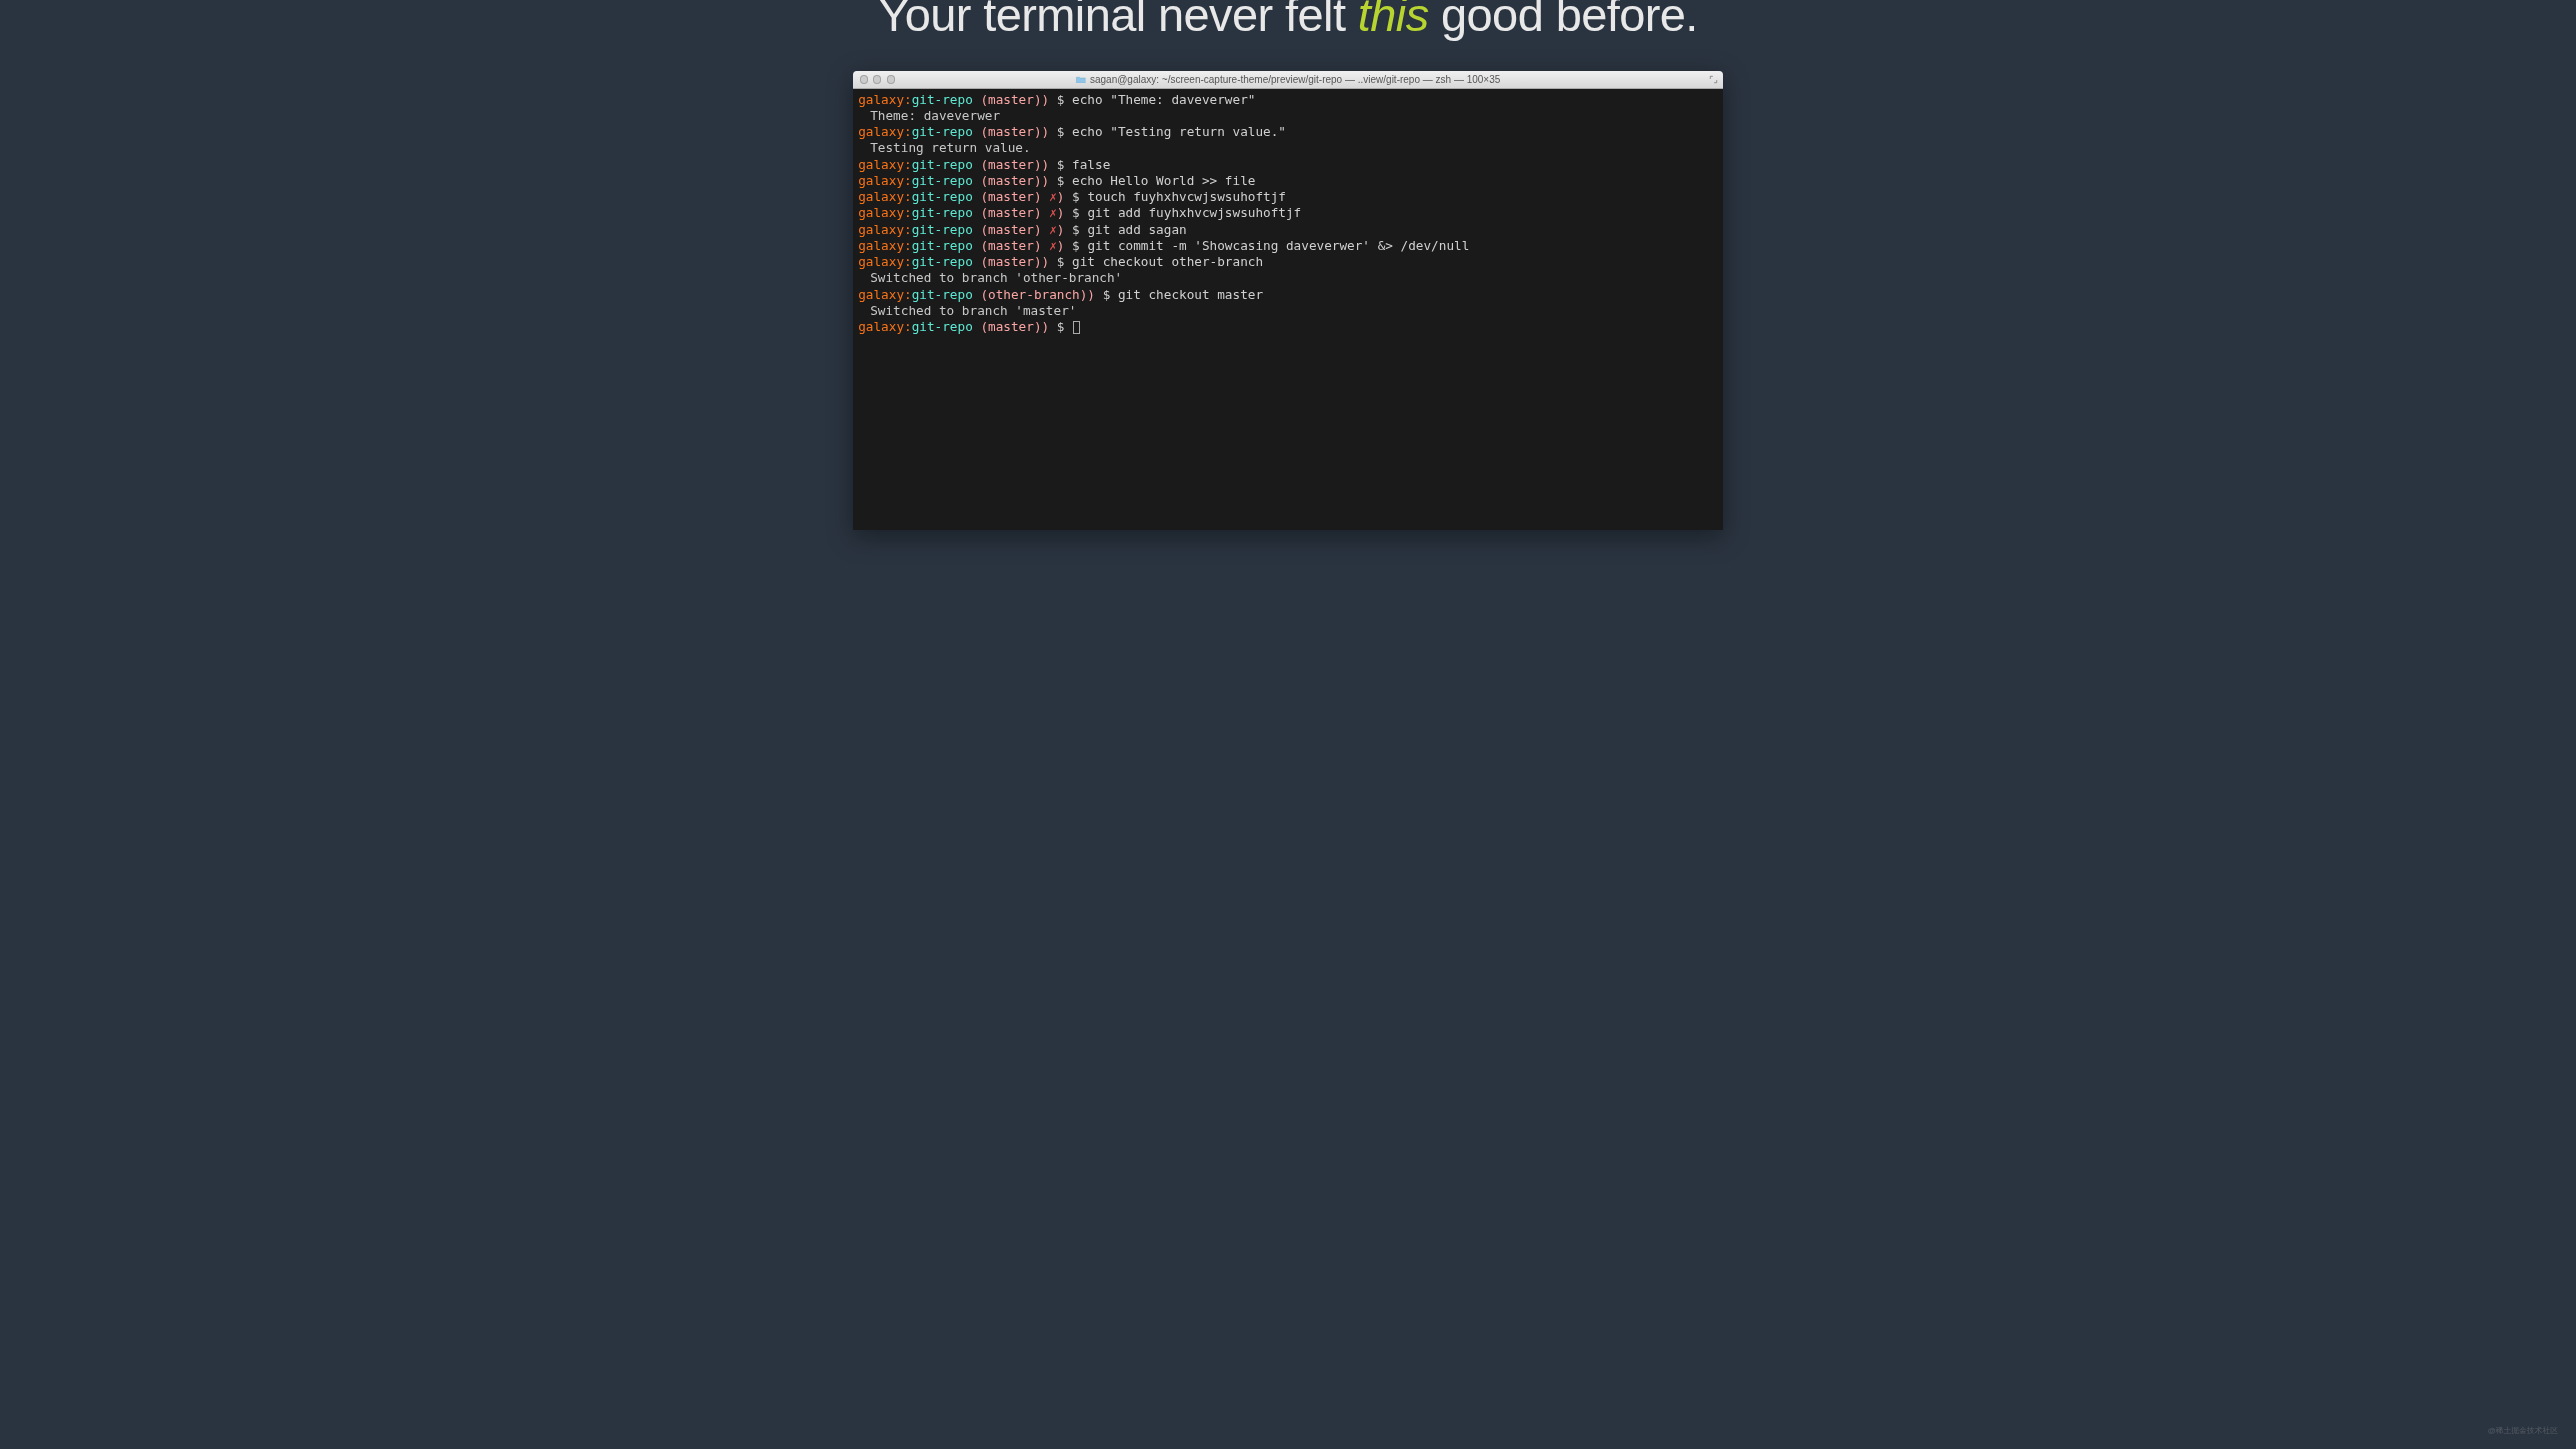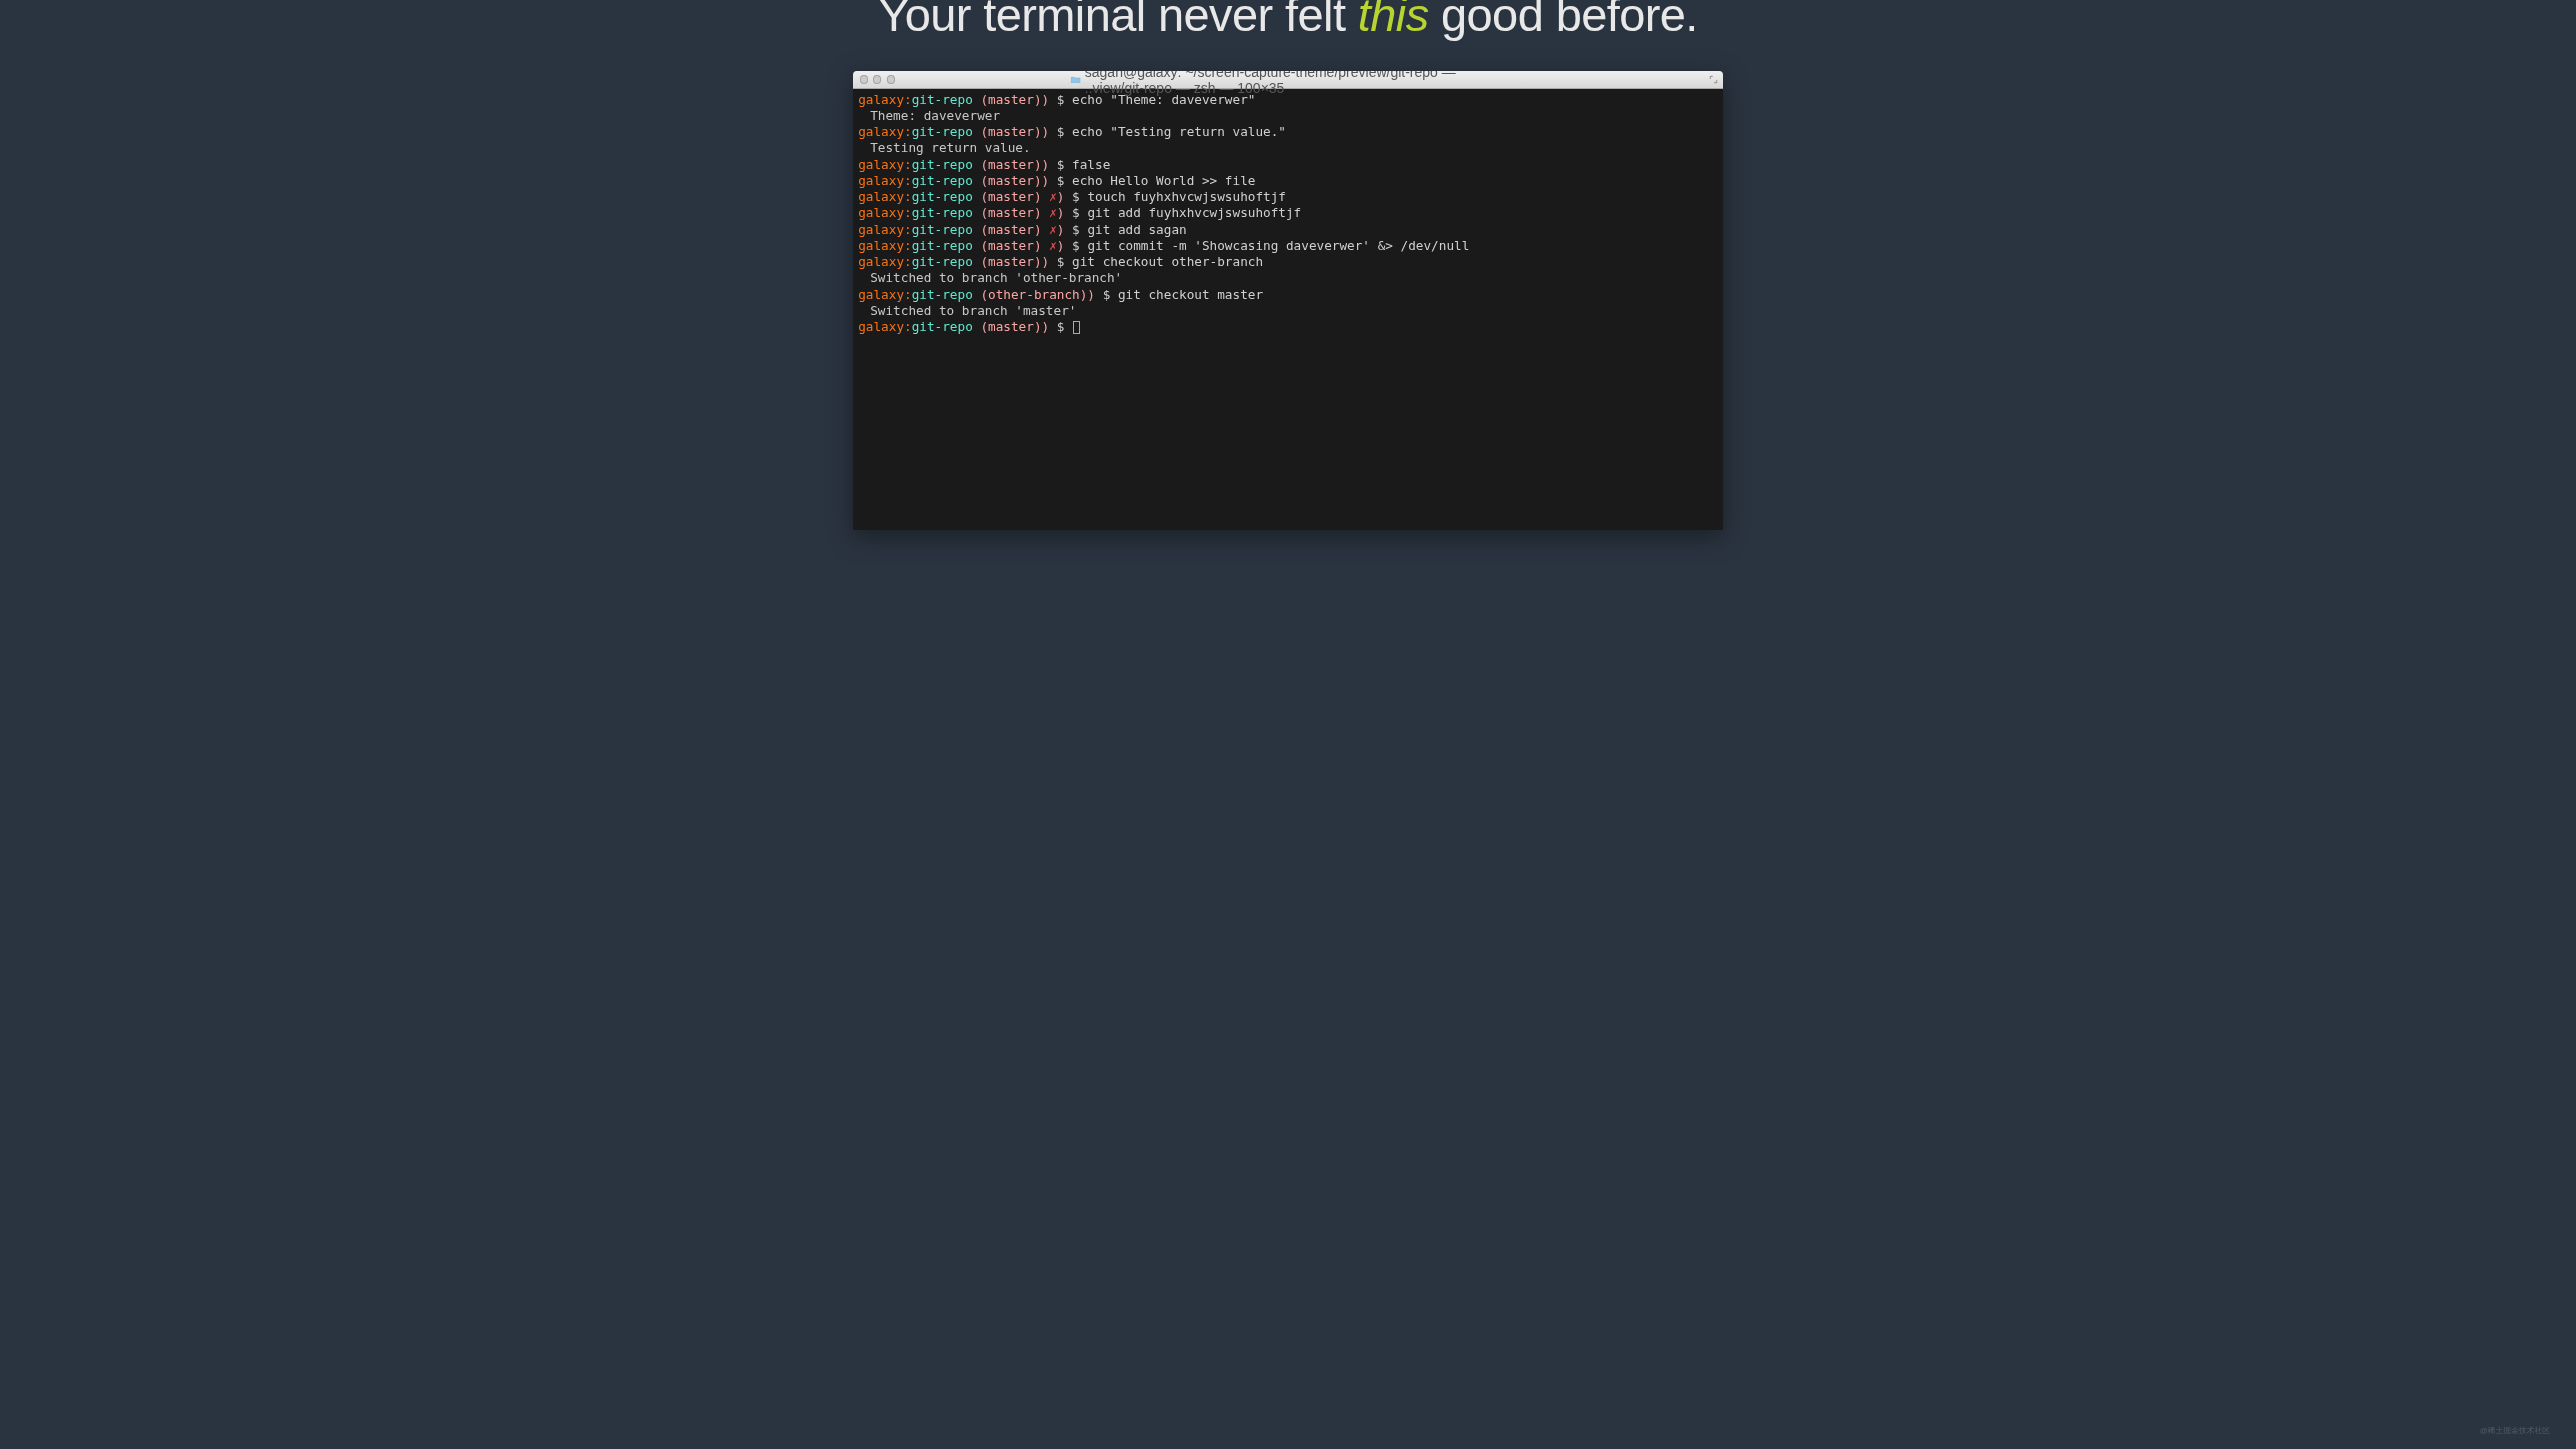--- a/index.html
+++ b/index.html
@@ -55,21 +55,21 @@
       width: 8.4px;
       height: 8.4px;
       border-radius: 50%;
       border: 0.6px solid rgba(0,0,0,0.2);
       background: #ccc;
     }
     .window-title {
       position: absolute;
       left: 50%;
       transform: translateX(-50%);
-      font-size: 14px;
+      font-size: 10px;
       color: #555;
       display: flex;
       align-items: center;
       gap: 3.9px;
     }
     .folder-icon {
       display: inline-flex;
       align-items: center;
     }
     .expand-icon {
@@ -102,21 +102,21 @@
       display: inline-block;
       width: 6.5px;
       height: 13px;
       border: 0.6px solid #aaa;
       vertical-align: text-bottom;
       margin-left: 1.3px;
     }
     .watermark {
       position: fixed;
       bottom: 13px;
-      right: 26px;
+      right: 18px;
       color: rgba(200,200,200,0.25);
       font-size: 7.8px;
     }
   </style>
 </head>
 <body>
 
 <h1 class="headline">
   <span>Your terminal never felt </span><span class="headline-emphasis">this</span><span> good before.</span>
 </h1>

